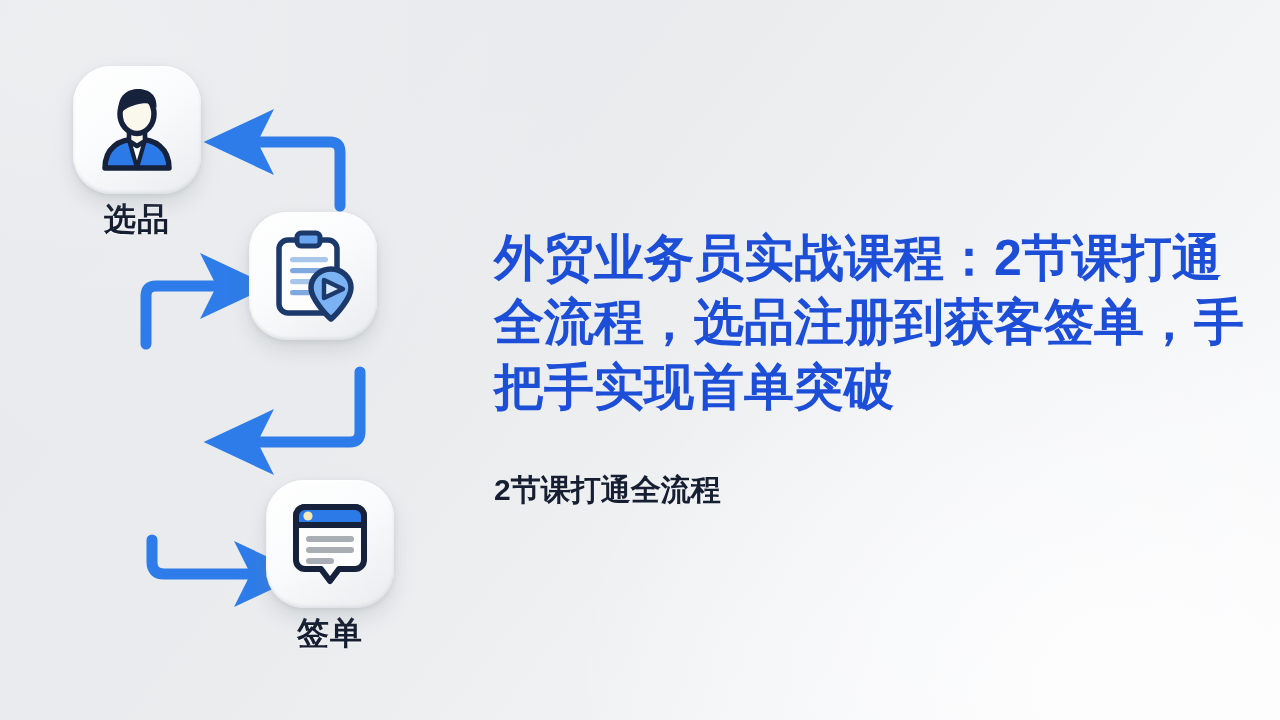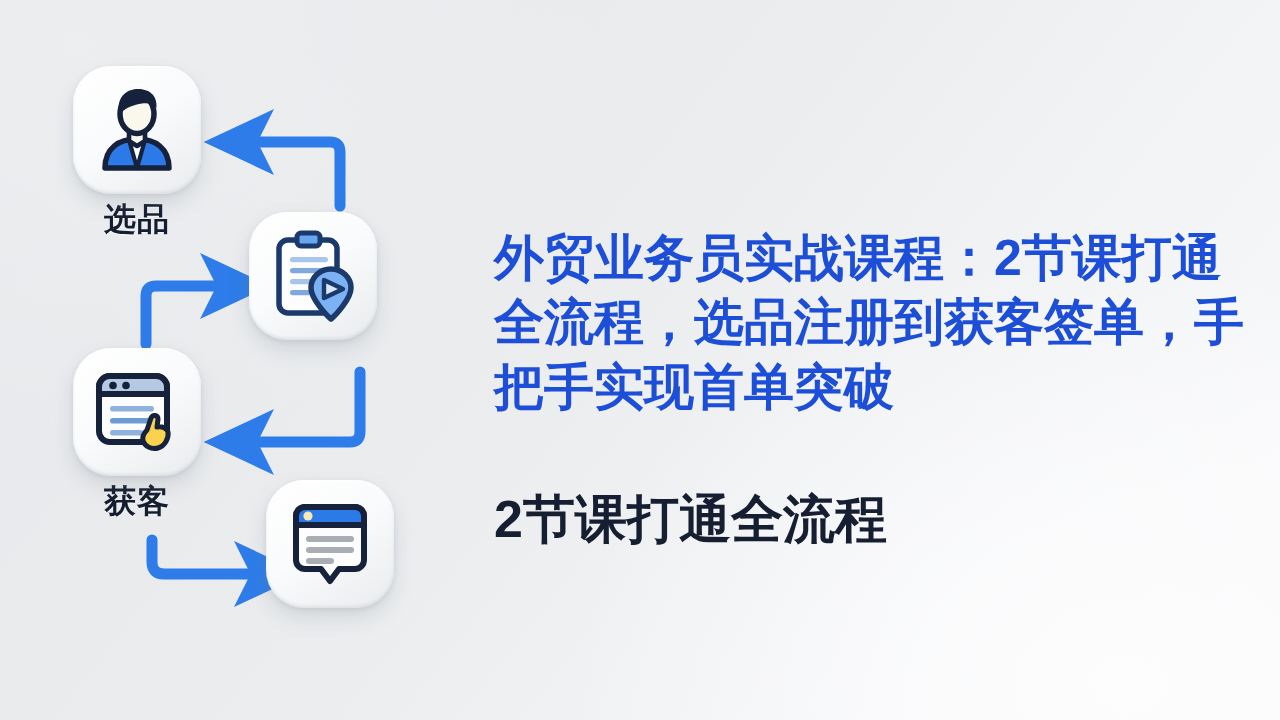--- a/index.html
+++ b/index.html
@@ -81,21 +81,21 @@
     width: 760px;
     font-size: 50px;
     font-weight: 700;
     line-height: 1.29;
     letter-spacing: 0px;
     color: #1d4ed8;
   }
   #subheadline {
     position: absolute;
     top: 448px; left: 0;
-    font-size: 52px;
+    font-size: 30px;
     font-weight: 700;
     line-height: 1.1;
     color: #161e31;
   }
   #caption {
     position: absolute;
     top: 548px; left: 2px;
     font-size: 31px;
     font-weight: 400;
     line-height: 1.2;
@@ -160,58 +160,38 @@
             <rect x="24" y="61" width="24" height="5.2" rx="2.6" fill="#7fa9de"></rect>
 
             <path d="M65,40 C76,40 85,48.5 85,59 C85,69.5 70,86 65,90 C60,86 45,69.5 45,59 C45,48.5 54,40 65,40 Z" fill="#7bb2f3" stroke="#1b3a6b" stroke-width="5.5" stroke-linejoin="round"></path>
 
             <path d="M58,51 L77,60 L58,69 Z" fill="#d9e9fc" stroke="#1b3a6b" stroke-width="4.4" stroke-linejoin="round"></path>
           </svg>
         </span>
       </div>
     </div>
 
-    <div class="node" id="node-huoke">
-      <div class="tile">
-        <span>
-          <svg width="92" height="92" viewBox="0 0 92 92">
-
-            <rect x="8" y="10" width="68" height="66" rx="11" fill="#fdfdfe" stroke="#16213c" stroke-width="6"></rect>
-
-            <path d="M8,21 C8,15 13,10 19,10 L65,10 C71,10 76,15 76,21 L76,28 L8,28 Z" fill="#b6c9e3" stroke="#16213c" stroke-width="6" stroke-linejoin="round"></path>
-            <circle cx="22" cy="19.5" r="3.8" fill="#16213c"></circle>
-            <circle cx="35" cy="19.5" r="3.8" fill="#16213c"></circle>
-
-            <rect x="19" y="40" width="44" height="5.6" rx="2.8" fill="#8fb2dd"></rect>
-            <rect x="19" y="52" width="44" height="5.6" rx="2.8" fill="#6d9bd4"></rect>
-            <rect x="19" y="64" width="33" height="5.6" rx="2.8" fill="#8fb2dd"></rect>
-
-            <path d="M60,52 C62,48 67,49 67,53 L66,61 C71,60 76,62 77,66 C78,72 74,80 67,82 C60,84 54,80 52,75 C51,71 53,67 56,64 Z" fill="#fbd24e" stroke="#16213c" stroke-width="5" stroke-linejoin="round"></path>
-          </svg>
-        </span>
-      </div>
-      <div class="node-label">获客</div>
-    </div>
 
     <div class="node" id="node-qiandan">
       <div class="tile">
         <span>
           <svg width="92" height="92" viewBox="0 0 92 92">
 
             <path d="M12,18 C12,13 16,9 21,9 L71,9 C76,9 80,13 80,18 L80,62 C80,67 76,71 71,71 L55,71 L46,83 L37,71 L21,71 C16,71 12,67 12,62 Z" fill="#fdfdfe" stroke="#16213c" stroke-width="6" stroke-linejoin="round"></path>
 
             <path d="M12,18 C12,13 16,9 21,9 L71,9 C76,9 80,13 80,18 L80,27 L12,27 Z" fill="#2b7ae8" stroke="#16213c" stroke-width="6" stroke-linejoin="round"></path>
             <circle cx="24" cy="18" r="4.6" fill="#f6e9b4"></circle>
 
             <rect x="22" y="38" width="48" height="6" rx="3" fill="#a9adb4"></rect>
             <rect x="22" y="49" width="48" height="6" rx="3" fill="#a9adb4"></rect>
             <rect x="22" y="60" width="28" height="6" rx="3" fill="#a9adb4"></rect>
           </svg>
         </span>
       </div>
+      <div class="node-label">签单</div>
     </div>
   </div>
 
   <div id="content">
     <h1 id="headline">外贸业务员实战课程：2节课打通全流程，选品注册到获客签单，手把手实现首单突破</h1>
     <h2 id="subheadline">2节课打通全流程</h2>
   </div>
 
 </div>
 

